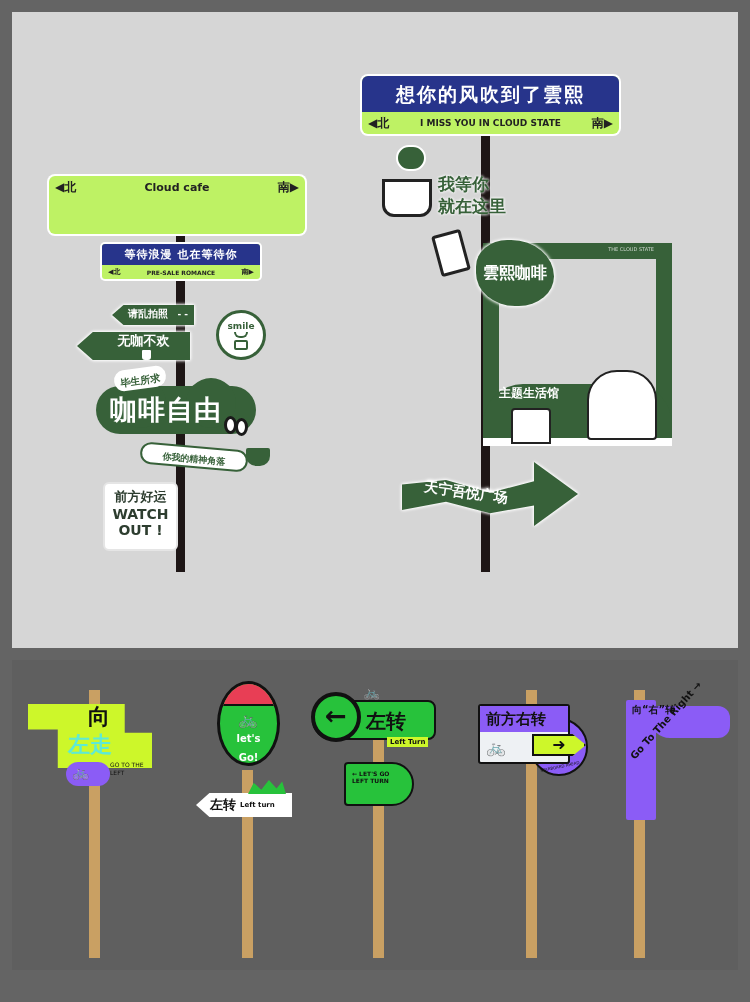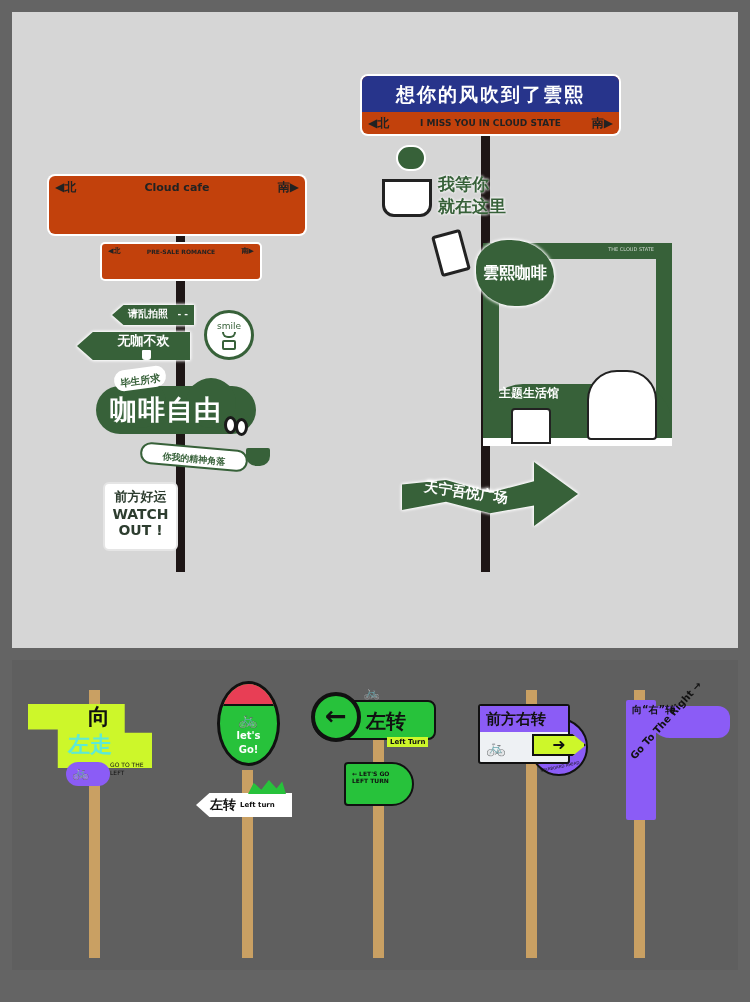--- a/index.html
+++ b/index.html
@@ -7,21 +7,21 @@
   body { position: relative; font-family: "DejaVu Sans", "Liberation Sans", sans-serif; }
   .abs { position: absolute; }
 
   .panel-top { left: 12px; top: 12px; width: 726px; height: 636px; background: #d6d6d6; }
   .panel-bottom { left: 12px; top: 660px; width: 726px; height: 310px; background: #5f5f5f; }
 
   .pole { background: #1e1616; }
   .wood { background: #c9a063; }
 
   
-  .street-sign { background: #c2410c; border-radius: 6px; overflow: hidden; box-shadow: 0 0 0 2px #fff; }
+  .street-sign { background: #bef264; border-radius: 6px; overflow: hidden; box-shadow: 0 0 0 2px #fff; }
   .street-sign .head { background: #27348b; color: #fff; text-align: center; font-weight: bold; letter-spacing: 3px; }
   .street-sign .foot { display: flex; justify-content: space-between; align-items: center; padding: 0 6px; color: #222; font-weight: bold; }
   .street-sign .foot .mid { font-size: 11px; }
 
   .green { background: #376139; }
   .gtext { color: #376139; }
 
   .arrow-left { clip-path: polygon(14% 0, 100% 0, 100% 100%, 14% 100%, 0 50%); }
   .outline-w { filter: drop-shadow(0 0 1.5px #fff) drop-shadow(0 0 1.5px #fff); }
 
@@ -46,20 +46,21 @@
 
 <div class="abs street-sign" style="left:49px;top:176px;width:256px;height:58px;">
   <div class="foot" style="height:22px;">
     <span style="font-size:12px;">◀北</span>
     <span class="mid">Cloud cafe</span>
     <span style="font-size:12px;">南▶</span>
   </div>
 </div>
 
 <div class="abs street-sign" style="left:102px;top:244px;width:158px;height:35px;border-radius:3px;">
+  <div class="head green" style="height:21px;line-height:21px;font-size:11px;letter-spacing:1px;">等待浪漫 也在等待你</div>
   <div class="foot" style="height:14px;font-size:7px;">
     <span>◀北</span>
     <span style="font-size:6px;">PRE-SALE ROMANCE</span>
     <span>南▶</span>
   </div>
 </div>
 
 <div class="abs outline-w" style="left:112px;top:305px;width:82px;height:20px;">
   <div class="green arrow-left wtext" style="width:100%;height:100%;display:flex;align-items:center;justify-content:space-between;padding:0 6px 3px 16px;font-size:10px;">
     <span>请乱拍照</span>
@@ -67,21 +68,21 @@
   </div>
 </div>
 
 <div class="abs outline-w" style="left:77px;top:332px;width:113px;height:28px;">
   <div class="green arrow-left wtext" style="width:100%;height:100%;display:flex;align-items:center;padding-left:20px;font-size:13px;flex-direction:column;">
     <span>无咖不欢</span>
     <span style="margin-left:6px;width:9px;height:14px;background:#fff;border-radius:1px 1px 3px 3px;display:inline-block;"></span>
   </div>
 </div>
 
-<div class="abs smile" style="left:204px;top:310px;">
+<div class="abs smile" style="left:216px;top:310px;font-weight:bold;">
   <div style="margin-top:8px;">smile</div>
   <div style="width:14px;height:6px;border:2px solid #376139;border-top:none;border-radius:0 0 8px 8px;margin:1px auto 0;"></div>
   <div style="width:14px;height:10px;border:2px solid #376139;border-radius:2px;margin:2px auto 0;"></div>
 </div>
 
 <div class="abs" style="left:96px;top:378px;width:160px;height:60px;">
   <div class="cloud abs" style="left:0;top:8px;width:160px;height:48px;border-radius:26px;"></div>
   <div class="cloud abs" style="left:20px;top:0;width:50px;height:50px;border-radius:50%;"></div>
   <div class="cloud abs" style="left:90px;top:0;width:50px;height:50px;border-radius:50%;"></div>
   <div class="abs wtext" style="left:14px;top:14px;font-size:27px;letter-spacing:1px;">咖啡自由</div>
@@ -156,21 +157,21 @@
 <div class="abs lime" style="left:28px;top:704px;width:124px;height:64px;clip-path:polygon(0 0,78% 0,78% 45%,100% 45%,100% 100%,24% 100%,24% 40%,0 40%);"></div>
 <div class="abs cyan" style="left:66px;top:762px;width:44px;height:24px;border-radius:12px;"></div>
 <div class="abs" style="left:88px;top:702px;font-size:22px;font-weight:bold;color:#111;">向</div>
 <div class="abs" style="left:68px;top:730px;font-size:22px;font-weight:bold;color:#5eead4;">左走</div>
 <div class="abs" style="left:110px;top:761px;width:40px;font-size:6px;color:#111;line-height:8px;">GO TO THE LEFT</div>
 <div class="abs" style="left:72px;top:764px;font-size:14px;color:#111;">🚲</div>
 
 <div class="abs bgreen" style="left:217px;top:681px;width:63px;height:85px;border-radius:50%;border:3px solid #111;overflow:hidden;text-align:center;">
   <div style="height:22px;background:#e83e55;border-bottom:2px solid #111;"></div>
   <div style="font-size:16px;color:#fff;margin-top:4px;">🚲</div>
-  <div class="wtext" style="font-size:10px;line-height:14px;padding:0 8px;">let's Go!</div>
+  <div class="wtext" style="font-size:10px;line-height:19px;padding:0 8px;">let's Go!</div>
 </div>
 <div class="abs" style="left:196px;top:793px;width:96px;height:24px;background:#fff;clip-path:polygon(14% 0,100% 0,100% 100%,14% 100%,0 50%);display:flex;align-items:center;padding-left:14px;gap:4px;">
   <span style="font-size:13px;font-weight:bold;color:#111;">左转</span>
   <span style="font-size:7px;font-weight:bold;color:#111;">Left turn</span>
 </div>
 <div class="abs bgreen" style="left:248px;top:780px;width:38px;height:14px;clip-path:polygon(0 100%,15% 20%,35% 70%,55% 0,75% 60%,90% 10%,100% 100%);"></div>
 
 <div class="abs bgreen" style="left:312px;top:700px;width:124px;height:40px;border-radius:20px 8px 8px 20px;border:2px solid #111;"></div>
 <div class="abs bgreen" style="left:311px;top:692px;width:50px;height:50px;border-radius:50%;border:4px solid #111;text-align:center;line-height:40px;font-size:26px;font-weight:bold;color:#111;">←</div>
 <div class="abs" style="left:366px;top:708px;font-size:20px;font-weight:bold;color:#111;">左转</div>

